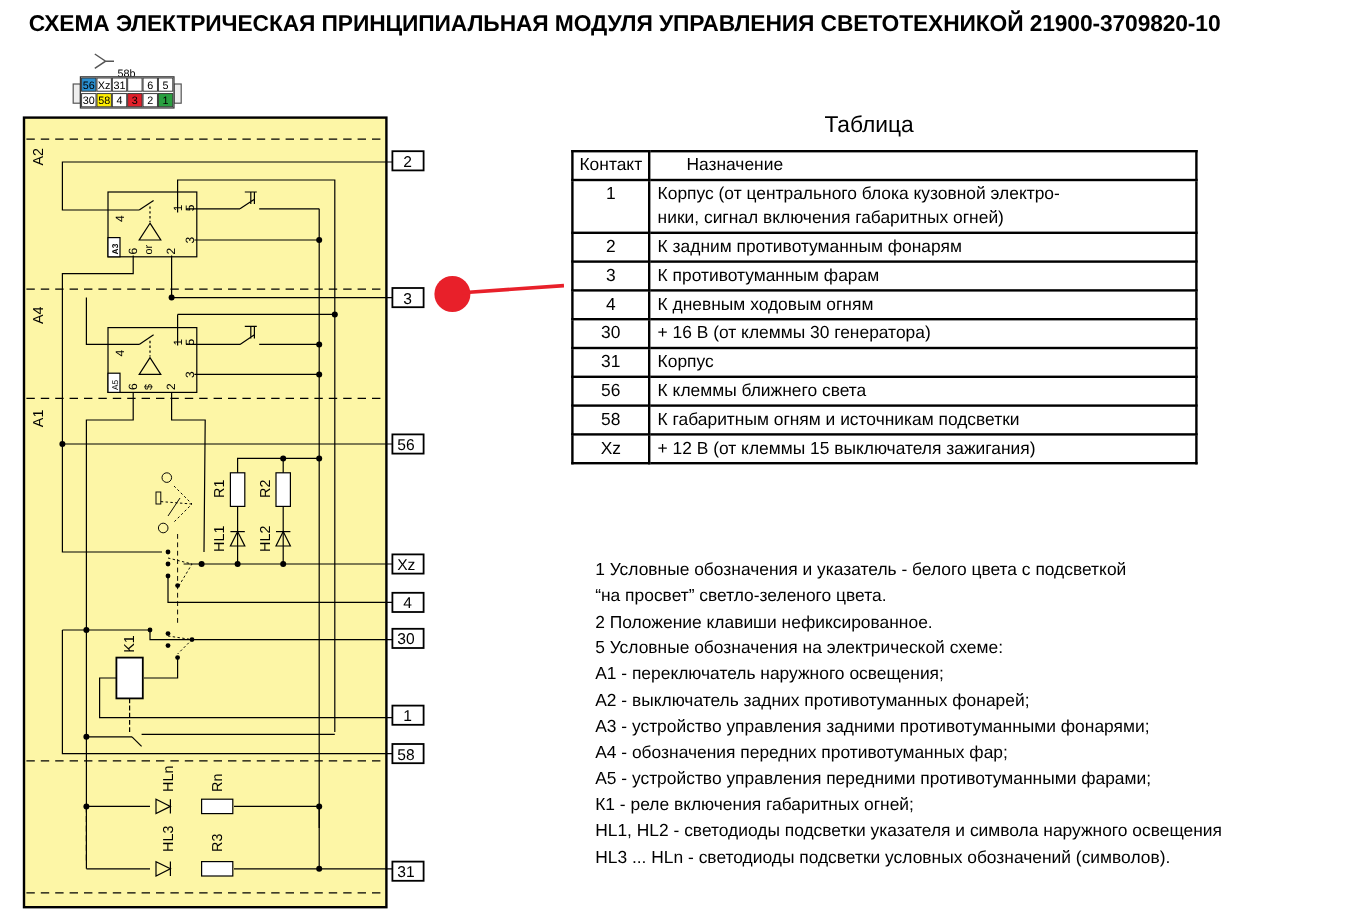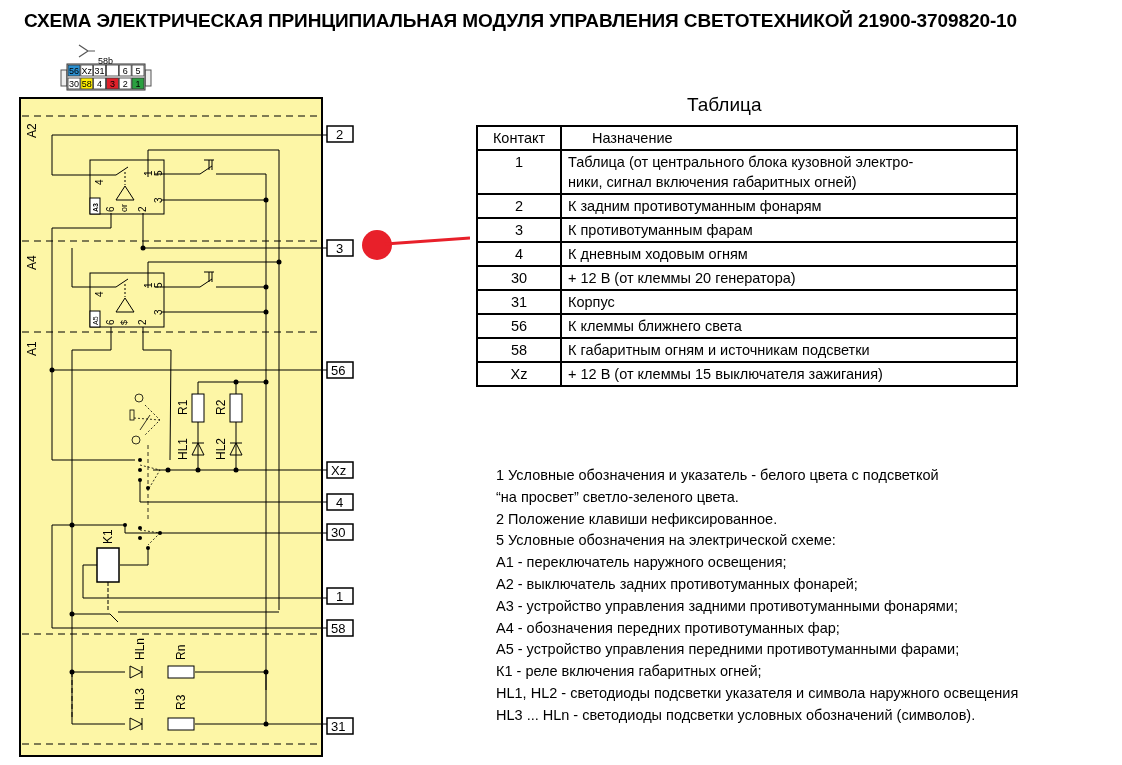--- a/index.html
+++ b/index.html
@@ -1,21 +1,21 @@
 <!DOCTYPE html>
 <html><head>
 <meta charset="utf-8">
 <style>
   html, body { margin:0; padding:0; background:#ffffff; }
   body { width:1122px; height:765px; position:relative; overflow:hidden; font-family:"Liberation Sans", sans-serif; color:#000; }
   .title { position:absolute; left:24px; top:10px; font-size:19px; font-weight:bold; letter-spacing:-0.1px; white-space:nowrap; }
   .tbl-caption { position:absolute; left:687px; top:94px; font-size:19px; }
   table.pins { position:absolute; left:476px; top:125px; border-collapse:collapse; font-size:14.5px; }
   table.pins td { border:2px solid #000; padding:1px 6px; line-height:20px; vertical-align:top; }
-  table.pins td.c { text-align:center; width:58px; padding:1px 12px; }
+  table.pins td.c { text-align:center; width:58px; padding:1px 2px; }
   table.pins td.d { width:418px; }
   table.pins tr.hdr td.d { padding-left:30px; }
   .notes { position:absolute; left:476px; top:464px; font-size:14.5px; line-height:22px; white-space:nowrap; }
   .notes div { height:21.8px;margin-left:20px; }
   svg.schem { position:absolute; left:0; top:0; }
 </style>
 </head>
 <body>
 
 <div class="title">СХЕМА ЭЛЕКТРИЧЕСКАЯ ПРИНЦИПИАЛЬНАЯ  МОДУЛЯ УПРАВЛЕНИЯ СВЕТОТЕХНИКОЙ  21900-3709820-10</div>
@@ -253,39 +253,39 @@
 
 <table class="pins">
   <tbody>
       <tr class="hdr">
     <td class="c">Контакт</td>
     <td class="d">Назначение</td>
   </tr>
   <tr>
         <td class="c">1</td>
         <td class="d">
-          <div>Таблица (от центрального блока кузовной электро-</div>
+          <div>Корпус (от центрального блока кузовной электро-</div>
           <div>ники, сигнал включения габаритных огней)</div>
         </td>
       </tr>
   <tr>
         <td class="c">2</td>
         <td class="d">К  задним противотуманным фонарям</td>
       </tr>
   <tr>
         <td class="c">3</td>
         <td class="d">К  противотуманным фарам</td>
       </tr>
   <tr>
         <td class="c">4</td>
         <td class="d">К дневным ходовым огням</td>
       </tr>
   <tr>
         <td class="c">30</td>
-        <td class="d">+ 12 В (от клеммы 20 генератора)</td>
+        <td class="d">+ 16 В (от клеммы 30 генератора)</td>
       </tr>
   <tr>
         <td class="c">31</td>
         <td class="d">Корпус</td>
       </tr>
   <tr>
         <td class="c">56</td>
         <td class="d">К клеммы ближнего света</td>
       </tr>
   <tr>

